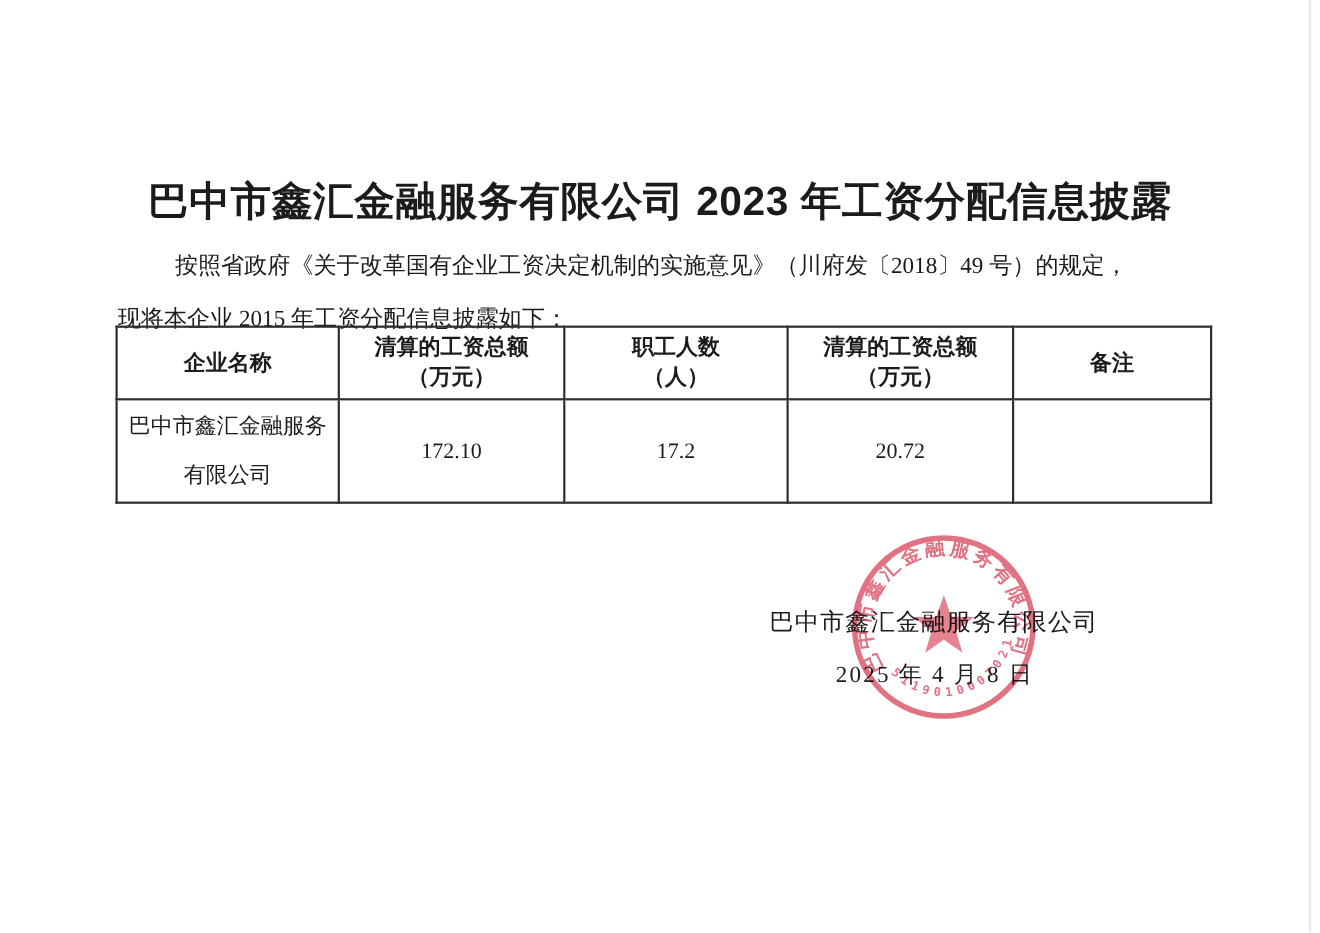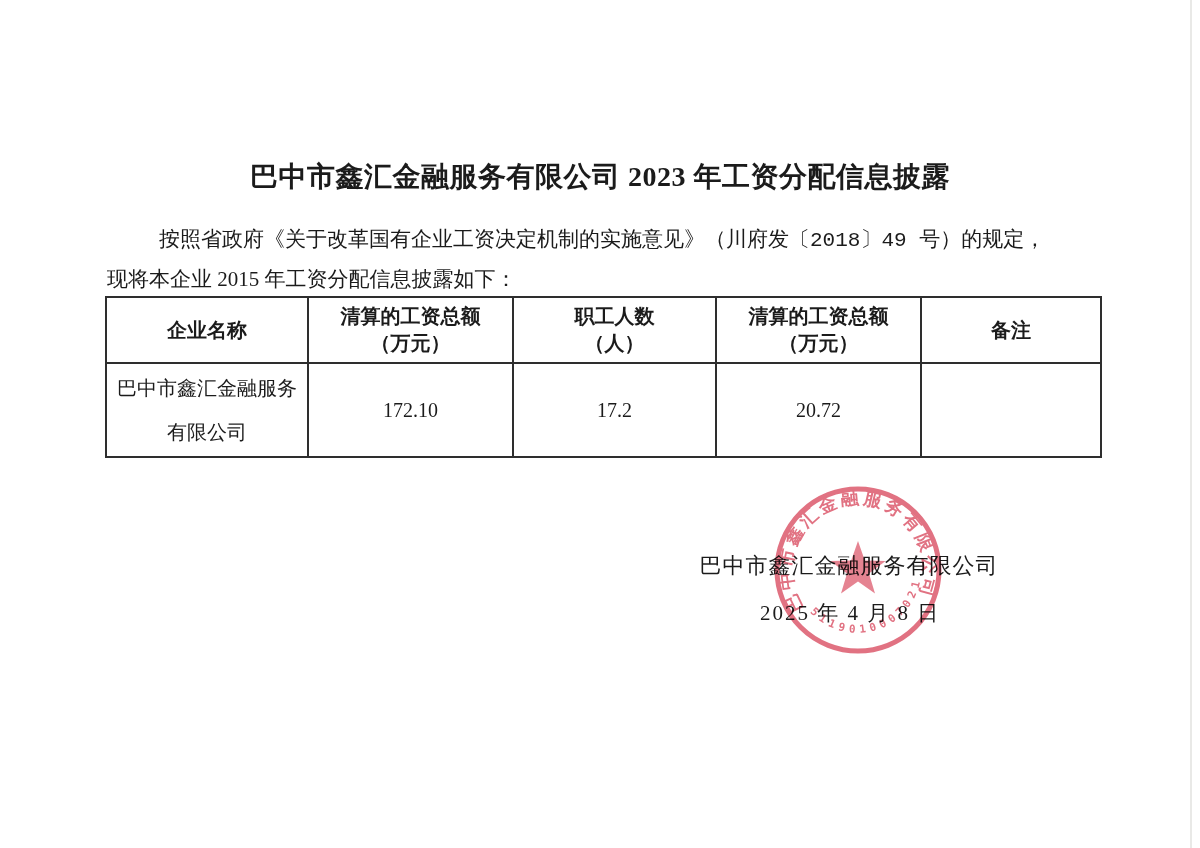--- a/index.html
+++ b/index.html
@@ -12,34 +12,34 @@
     color: #1b1b1b;
     overflow: hidden;
   }
   .doc-title {
     position: absolute;
     top: 158px;
     left: 0;
     width: 100%;
     margin: 0;
     text-align: center;
-    font-family: Liberation Serif, serif;
+    font-family: Liberation Sans, sans-serif;
     font-weight: bold;
-    font-size: 28px;
+    font-size: 37px;
     letter-spacing: 0.5px;
   }
   .intro {
     position: absolute;
     left: 107px;
     top: 227px;
     width: 1000px;
     font-size: 21px;
   }
   .intro-line { line-height: 28px; }
-  .intro-line.first { padding-left: 52px; margin-bottom: 10px; font-family: Liberation Mono, monospace; }
+  .intro-line.first { padding-left: 52px; margin-bottom: 20px; }
   .disclosure-table {
     position: absolute;
     left: 105px;
     top: 296px;
     width: 995px;
     border-collapse: collapse;
     table-layout: fixed;
   }
   .disclosure-table th, .disclosure-table td {
     border: 2px solid #2e2e2e;

